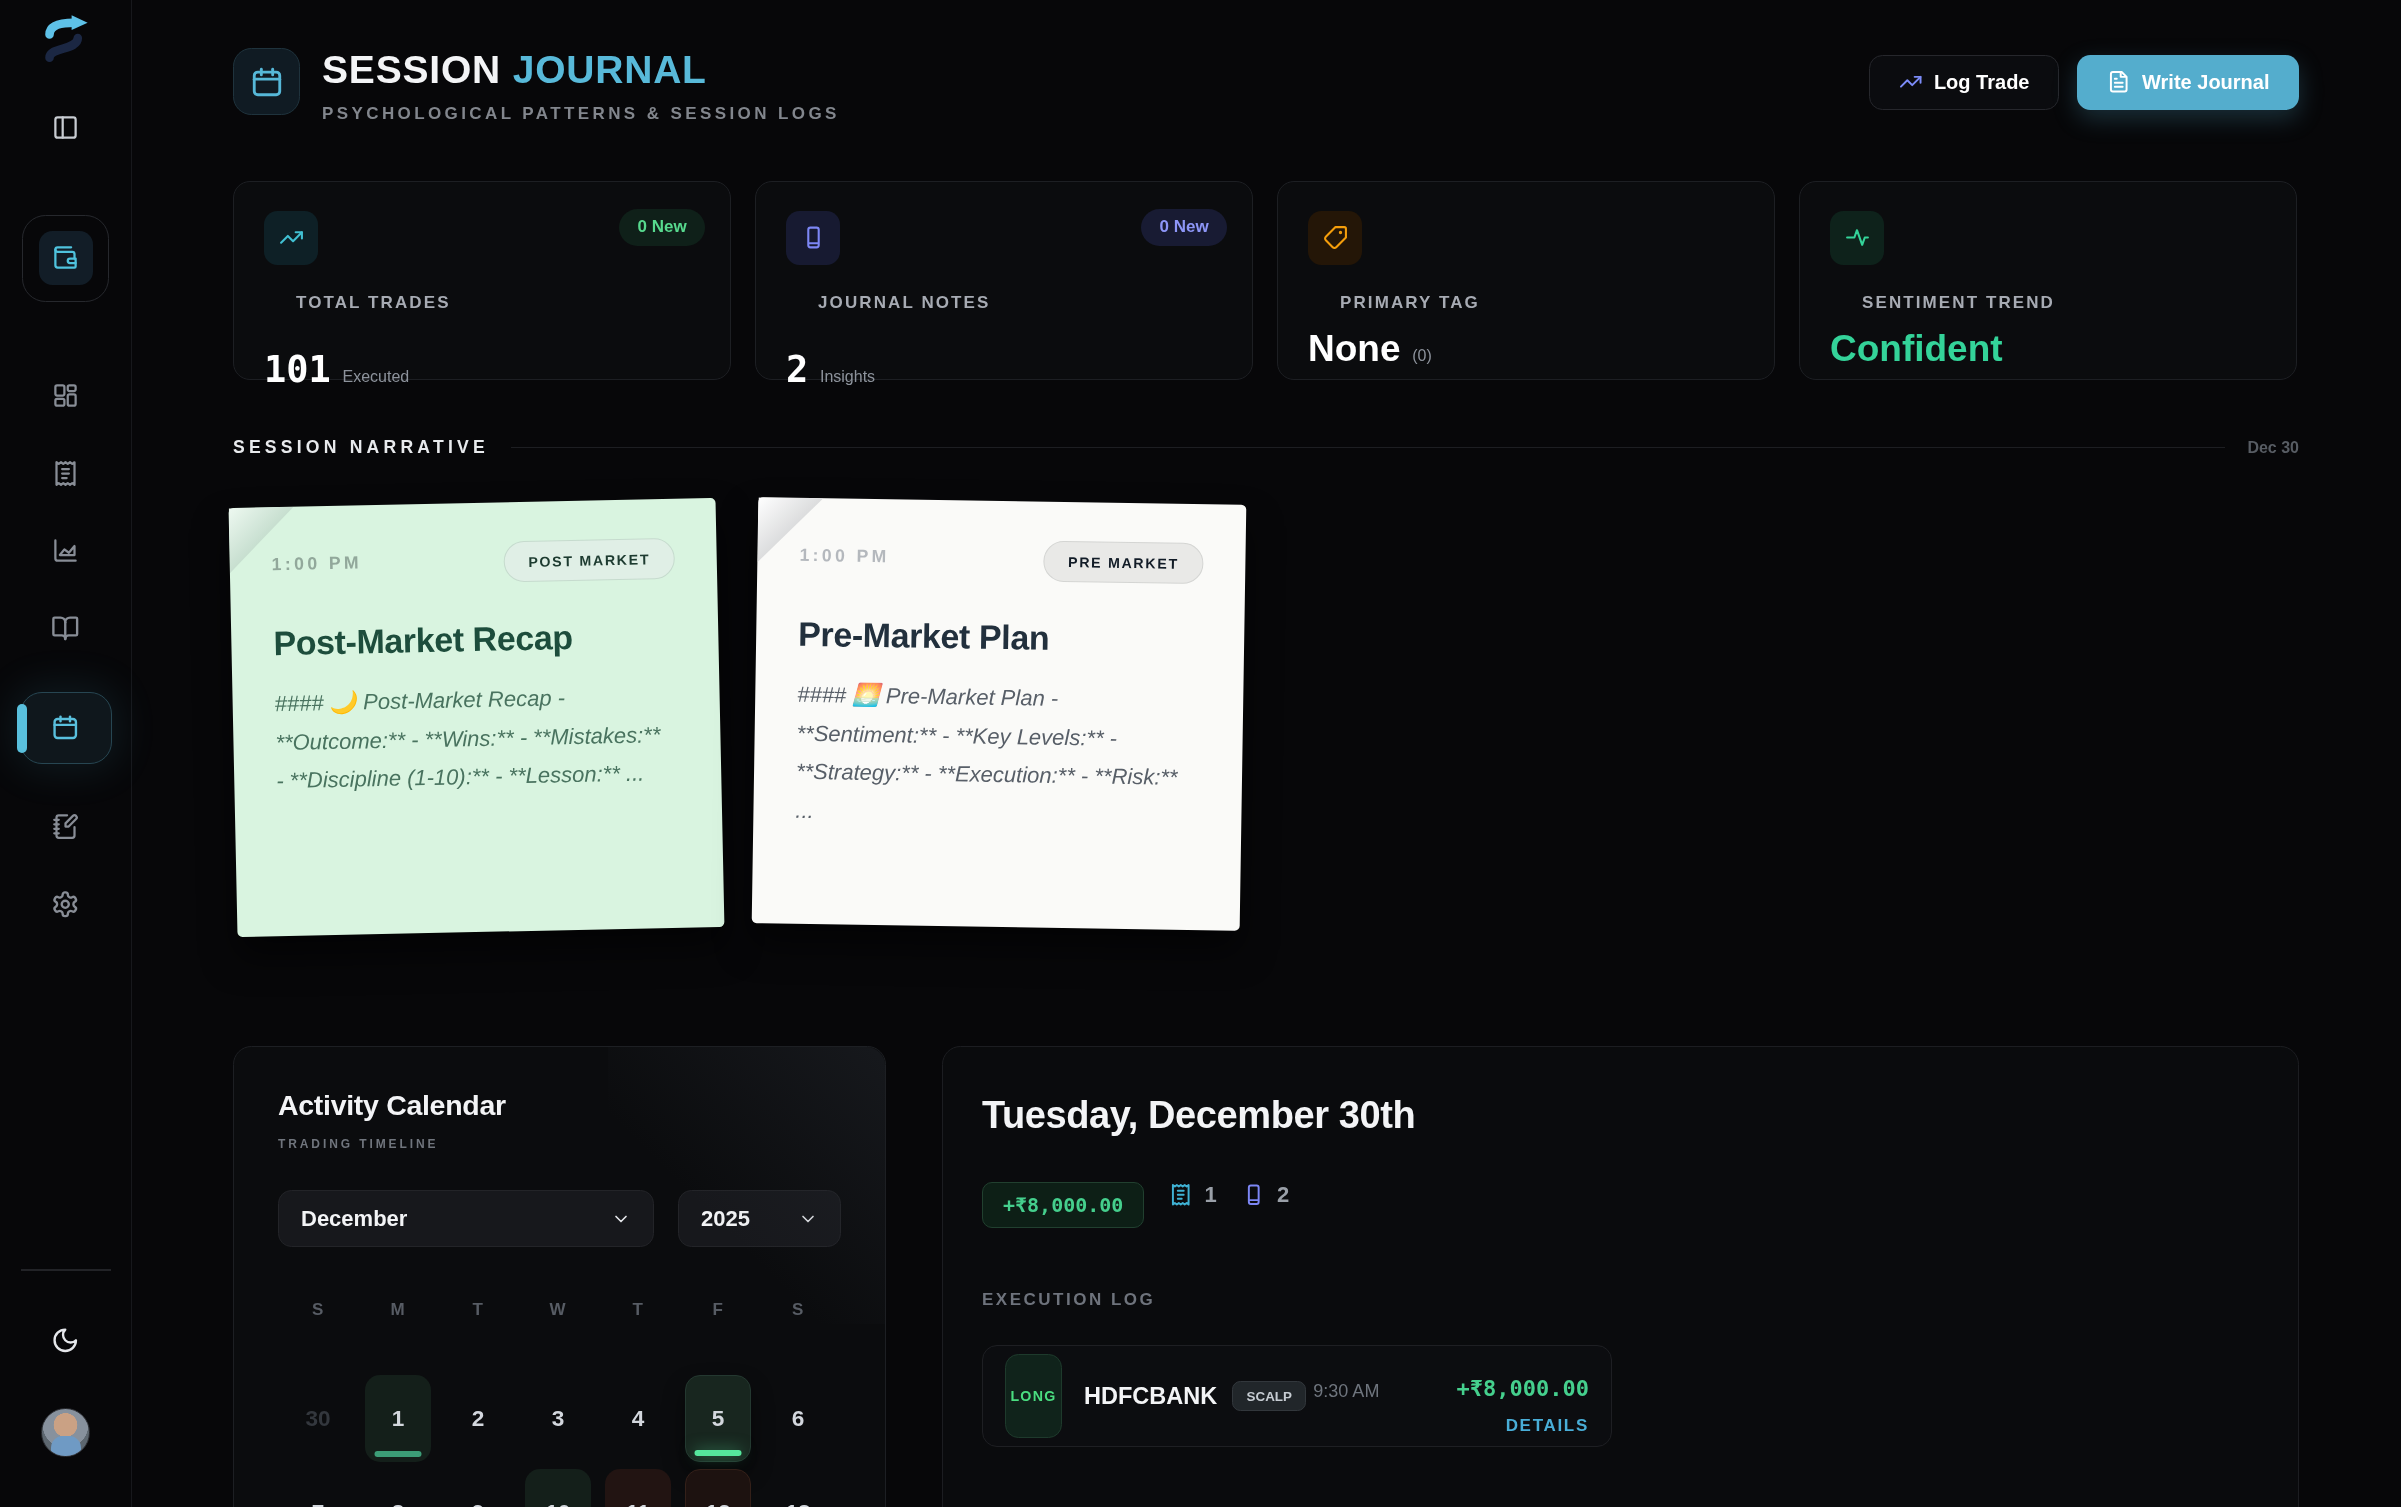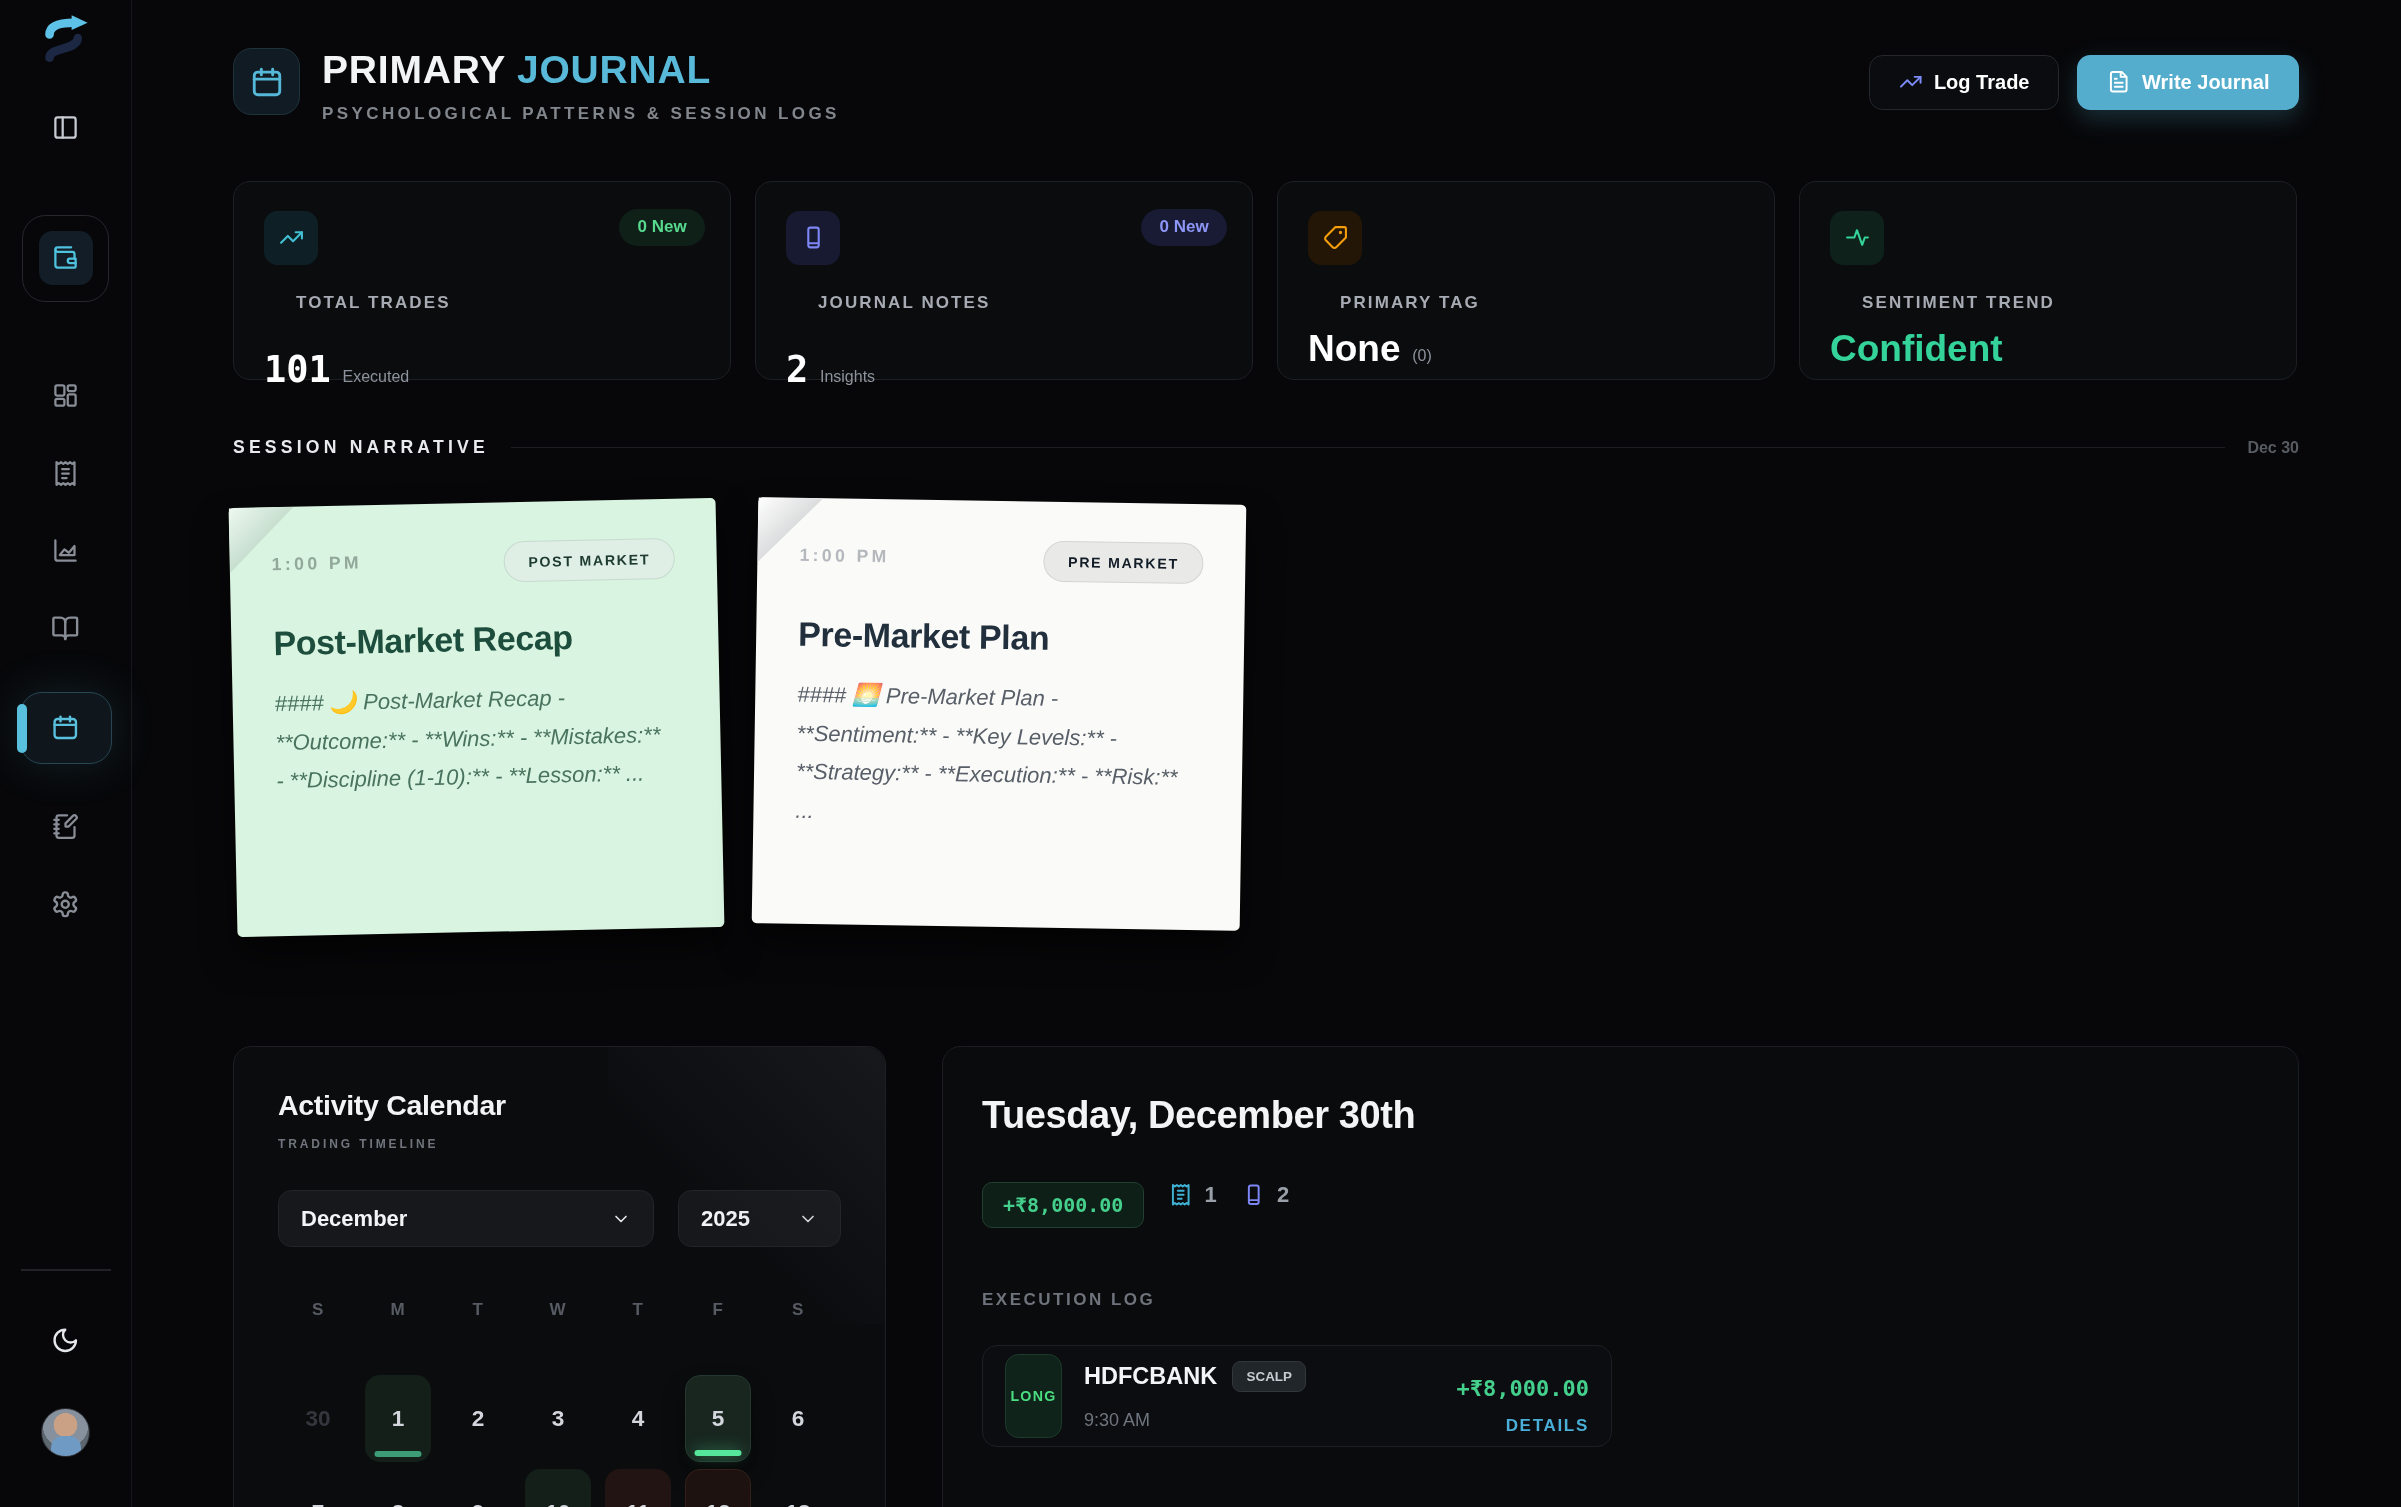--- a/index.html
+++ b/index.html
@@ -143,21 +143,21 @@
   .pnl-pill{background:#0d1f16;border:0.8px solid #21402f;border-radius:10px;padding:10px 20px;
     font-size:20px;font-weight:700;color:#45cf8d;}
   .count-group{display:flex;align-items:center;gap:11.7px;}
   .count-num{font-size:22px;font-weight:600;color:#9aa0a8;}
   .section-head{font-size:17px;font-weight:800;letter-spacing:2.5px;color:#6e737c;}
   .exec-head{margin-top:62px;}
   .trade-card{margin-top:35px;width:630px;height:102px;background:#0c0d10;border:0.8px solid #1e1f23;
     border-radius:15px;padding:17px 22px;display:flex;align-items:center;gap:22px;cursor:pointer;}
   .side-box{width:57px;height:84px;flex:0 0 57px;border-radius:13.4px;background:#10231b;border:0.8px solid #1e3a2c;
     display:flex;align-items:center;justify-content:center;font-size:14.2px;font-weight:800;letter-spacing:1.3px;color:#4ade80;}
-  .trade-mid{display:flex;flex-direction:column;gap:18px;}
+  .trade-mid{display:flex;gap:7px;}
   .trade-row1{display:flex;align-items:center;gap:15px;}
   .trade-symbol{font-size:23.5px;font-weight:800;}
   .trade-strategy{background:#21262a;border:0.8px solid #32373c;color:#c6ccd2;font-size:13.4px;font-weight:700;
     padding:6.7px 13.4px;border-radius:8.4px;}
   .trade-time{font-size:18px;color:#6f757e;}
   .trade-right{margin-left:auto;display:flex;flex-direction:column;align-items:flex-end;gap:15px;}
   .trade-pnl{font-size:22px;font-weight:700;color:#45cf8d;}
   .trade-details{font-size:17px;font-weight:800;letter-spacing:1.7px;color:var(--blue-link);cursor:pointer;}
   .psy-head{margin-top:72px;}
 </style>
@@ -263,21 +263,21 @@
     <div class="hdr-badge">
       <svg width="34" height="34" viewBox="0 0 24 24" fill="none" stroke="#56b8d8" stroke-width="2" stroke-linecap="round" stroke-linejoin="round">
         <rect x="3" y="5" width="18" height="16" rx="2.5"></rect>
         <path d="M8 3v4"></path>
           <path d="M16 3v4"></path>
           <path d="M3 10h18"></path>
       </svg>
     </div>
     <div>
       <div class="hdr-title">
-        <span>PRIMARY</span>
+        <span>SESSION</span>
         <span class="accent">JOURNAL</span>
       </div>
       <div class="hdr-sub">PSYCHOLOGICAL PATTERNS &amp; SESSION LOGS</div>
     </div>
     <div class="hdr-actions">
       <button class="btn btn-ghost">
         <svg width="23.5" height="23.5" viewBox="0 0 24 24" fill="none" stroke="#7c8cf8" stroke-width="2" stroke-linecap="round" stroke-linejoin="round">
           <polyline points="22 7 13.5 15.5 8.5 10.5 2 17"></polyline>
             <polyline points="16 7 22 7 22 13"></polyline>
         </svg>

